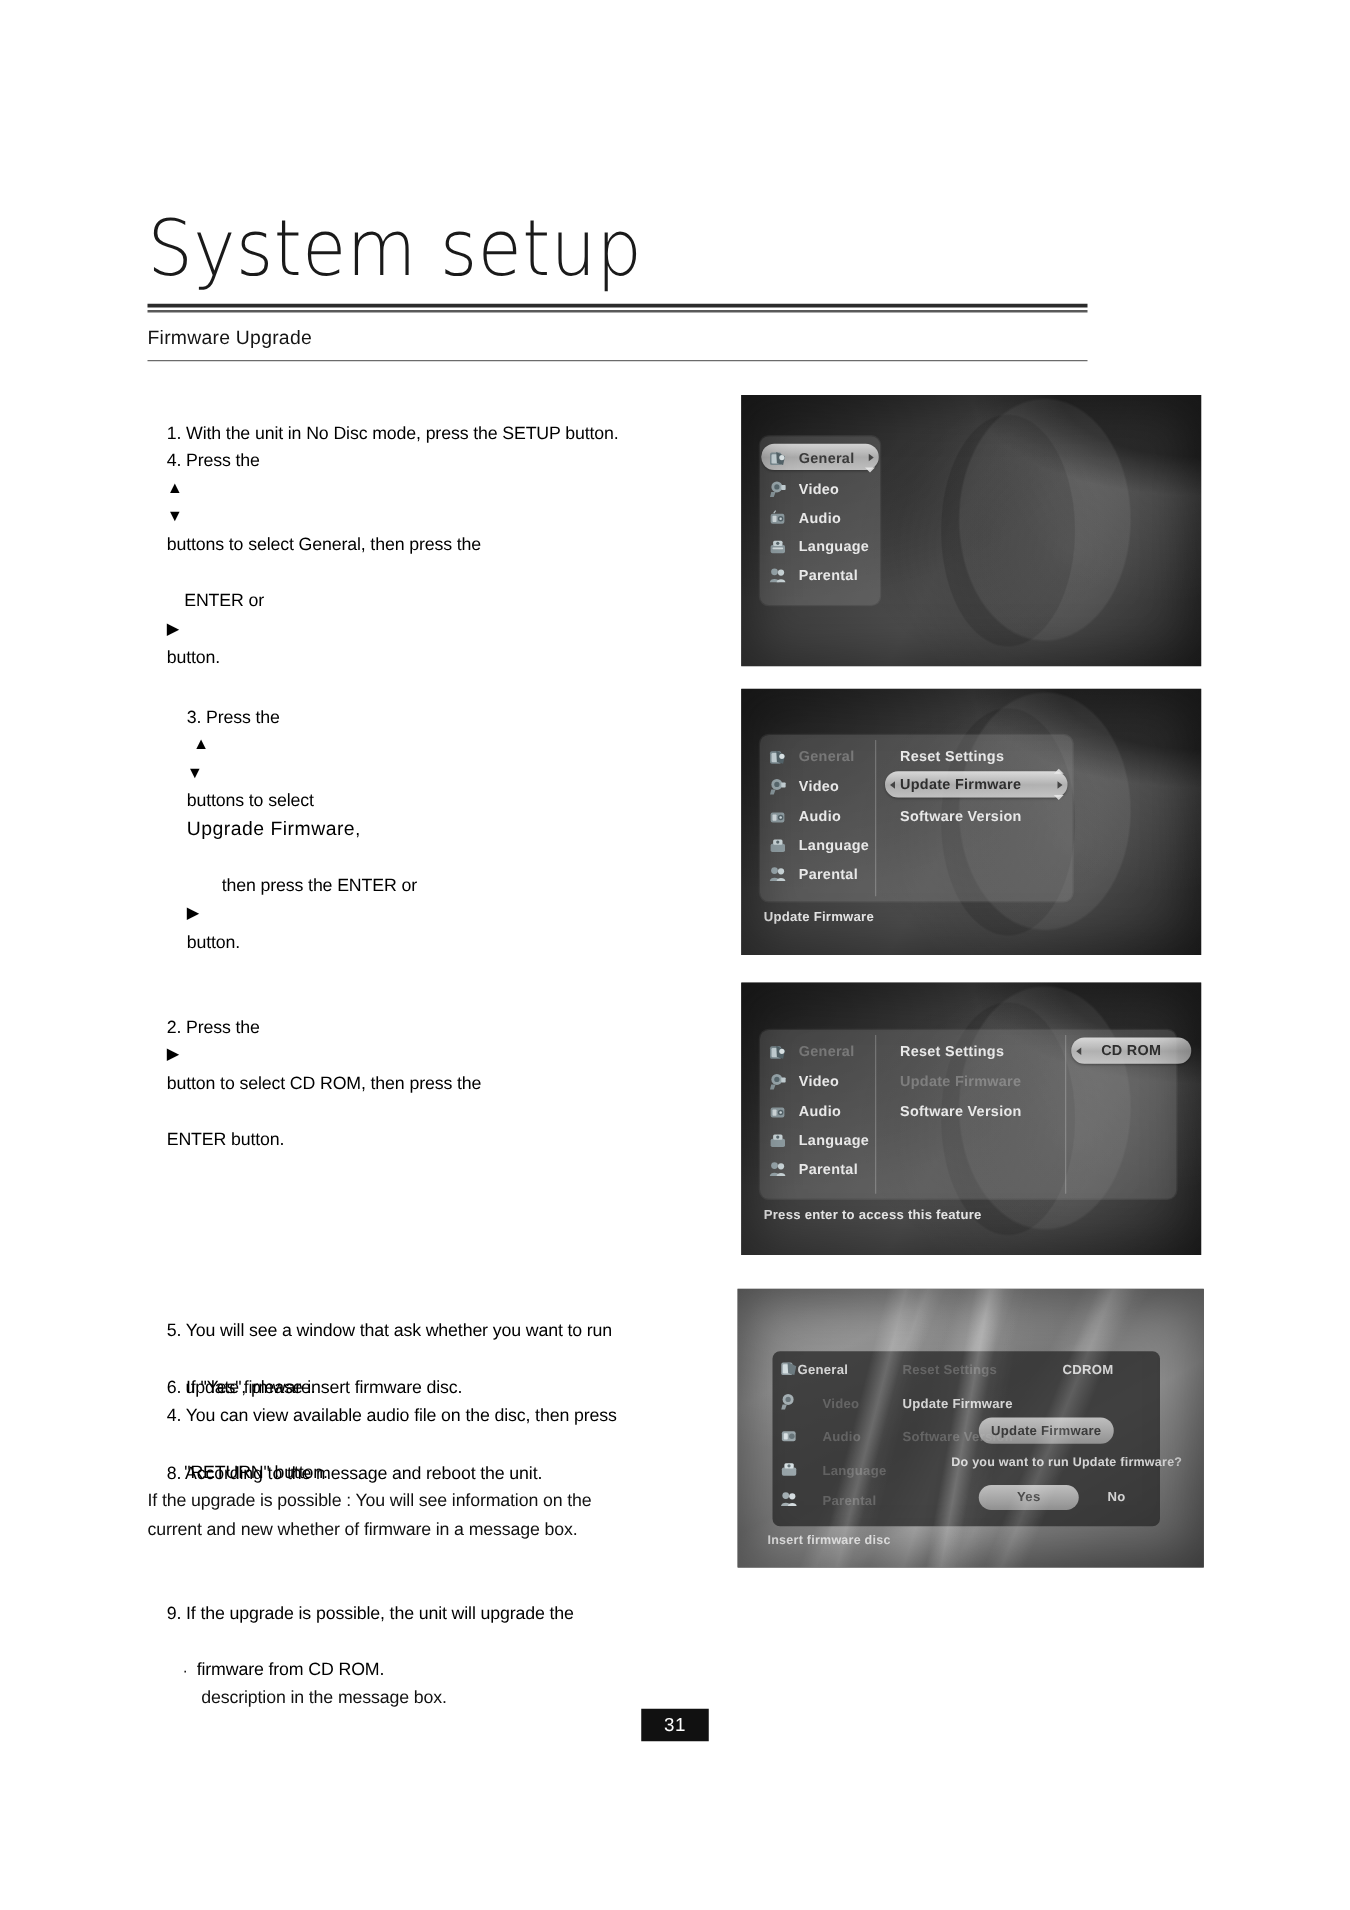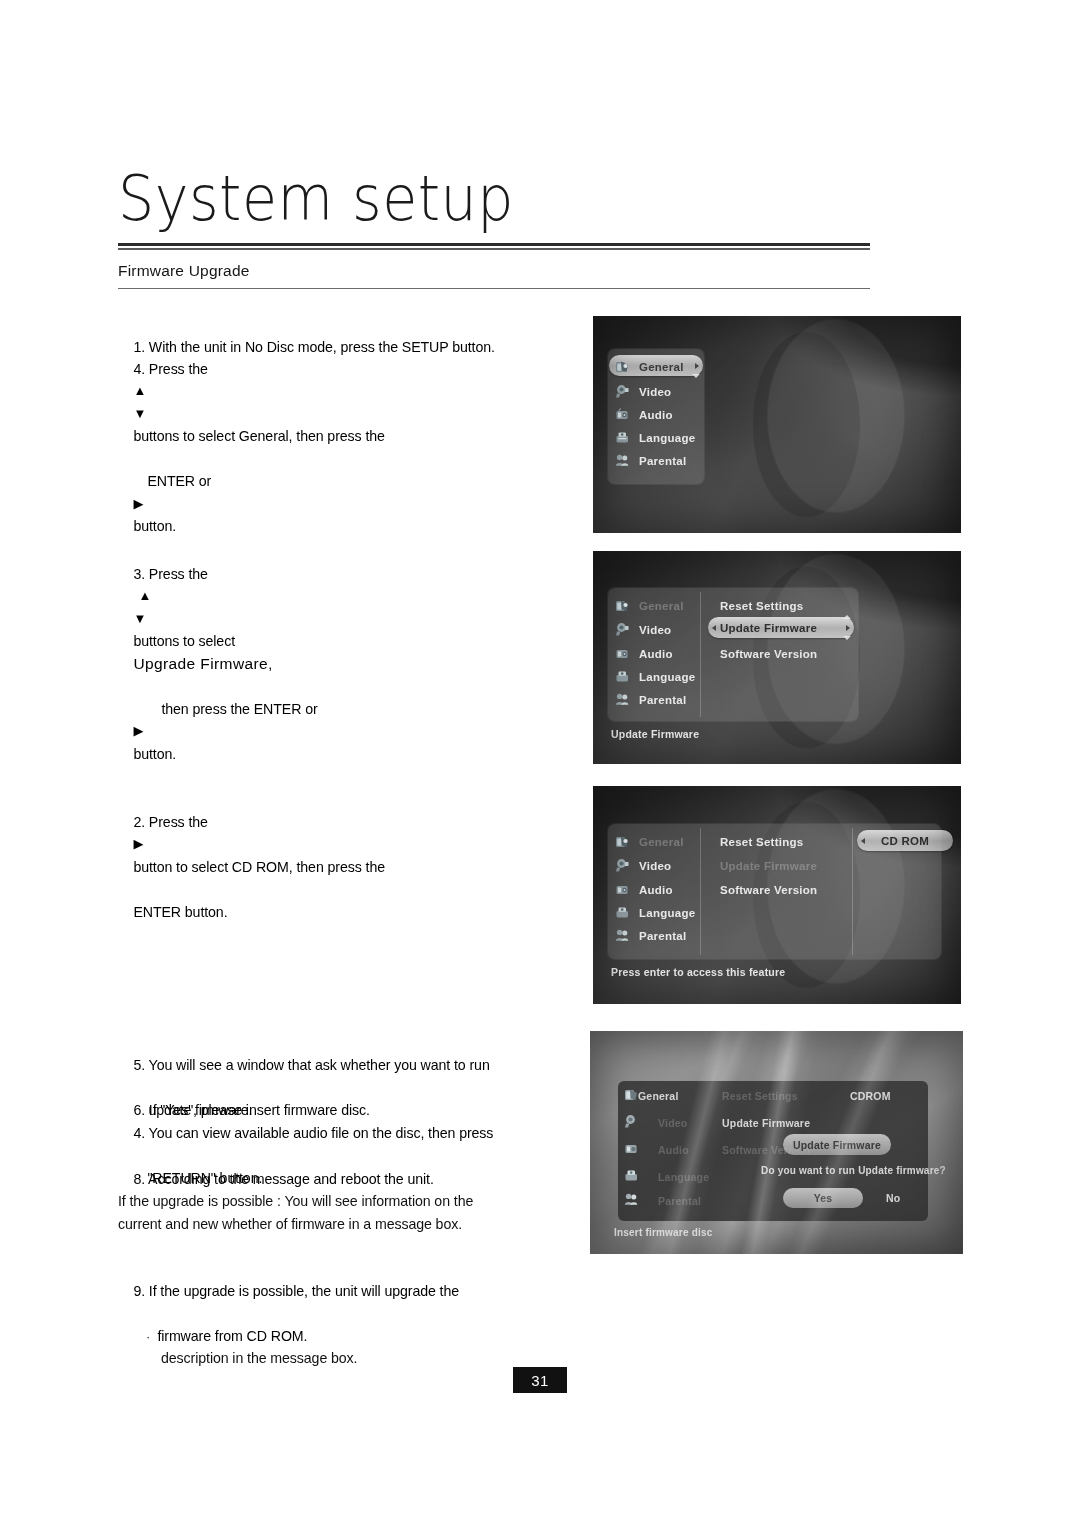--- a/index.html
+++ b/index.html
@@ -316,21 +316,21 @@
   <div class="step" style="left:0; top:27px; width:460px;">
     <span>4. Press the</span>
     <span class="tri">▲</span>
     <span class="tri">▼</span>
     <span>buttons to select General, then press the</span><br>
     <span style="display:inline-block;margin-left:14px;">ENTER or</span>
     <span class="tri">▶</span>
     <span>button.</span>
   </div>
 
-  <div class="step" style="left:0; top:232px; width:470px;">
+  <div class="step" style="left:16px; top:232px; width:470px;">
     <span>3. Press the</span>
     <span class="tri" style="margin-left:5px;">▲</span>
     <span class="tri">▼</span>
     <span>buttons to select</span>
     <span class="emph">Upgrade Firmware</span><span>,</span><br>
     <span style="display:inline-block;margin-left:28px;">then press the ENTER or</span>
     <span class="tri">▶</span>
     <span>button.</span>
   </div>
 

